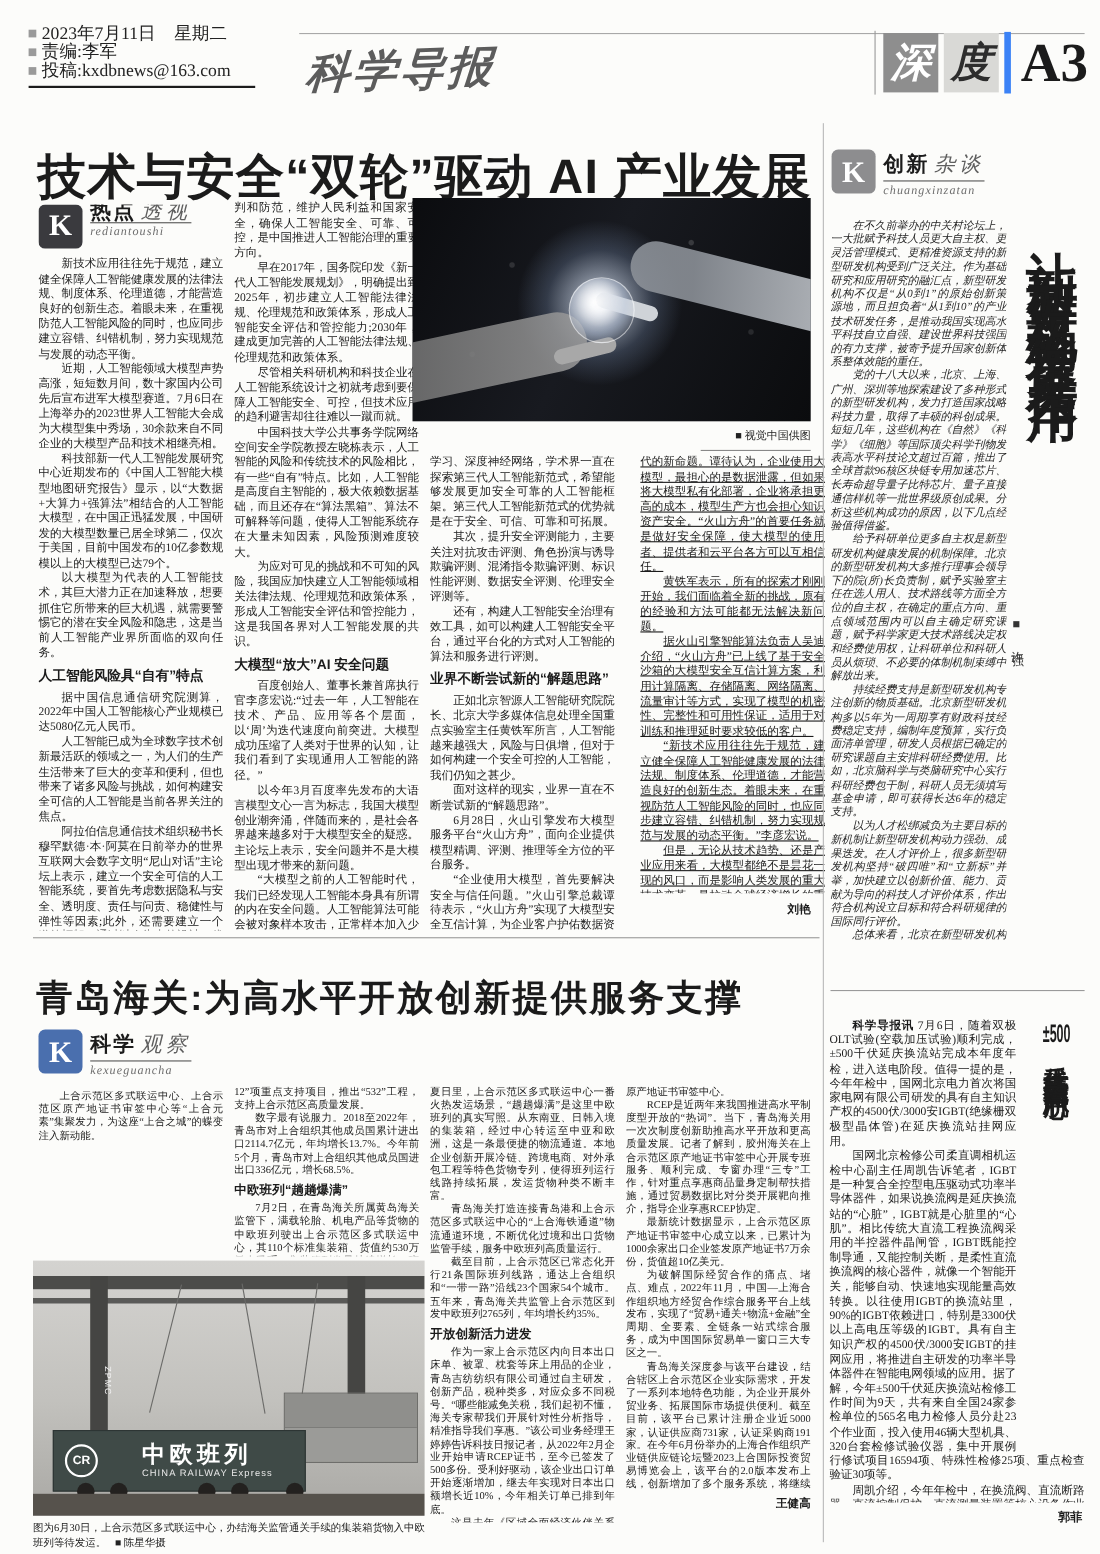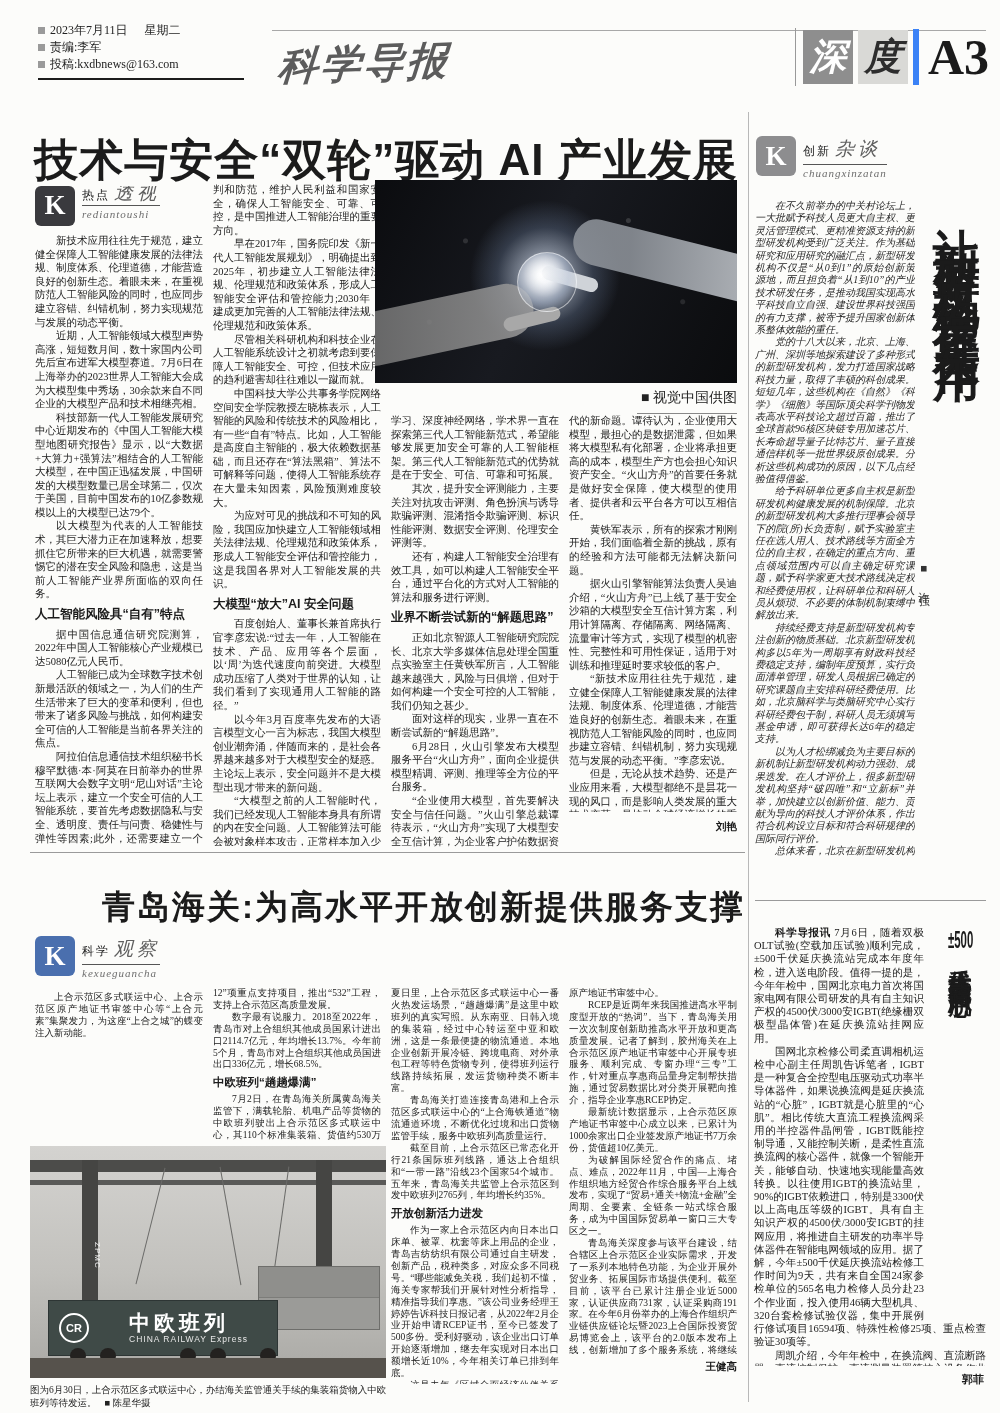--- a/index.html
+++ b/index.html
@@ -1,20 +1,20 @@
 <!DOCTYPE html>
 <html><head>
 <meta charset="utf-8">
 <style>
   html,body{margin:0;padding:0;background:#e8e8e6;}
   .page{position:relative;width:1000px;height:1413px;background:#fcfcfa;color:#1b1b1b;
         font-family:"Liberation Serif","DejaVu Serif",serif;overflow:hidden;margin:0 auto;}
 
   
-  .dateblock{position:absolute;left:38px;top:22px;width:206px;font-size:12px;line-height:17px;
+  .dateblock{position:absolute;left:26px;top:22px;width:206px;font-size:16px;line-height:17px;
              border-bottom:2px solid #1c1c1c;padding-bottom:5px;color:#222;}
   .dl{display:flex;align-items:center;gap:5px;}
   .sq{display:inline-block;width:7px;height:7px;background:#9a9a9a;flex:0 0 auto;}
   .wk{margin-left:12px;}
   .topline{position:absolute;left:272px;top:30px;width:714px;height:1px;background:#a8a8a8;}
   .masthead{position:absolute;left:278px;top:36px;font-size:40px;font-weight:700;font-style:italic;
             color:#5c5c5c;letter-spacing:3px;transform:rotate(-2deg) skewX(-6deg);}
   .sectionbox{position:absolute;left:795px;top:28px;display:flex;align-items:center;height:58px;
               border-left:1px solid #999;padding-left:7px;gap:5px;}
   .sb{width:50px;height:54px;display:flex;align-items:center;justify-content:center;
@@ -26,37 +26,37 @@
 
   
   .badge{display:flex;align-items:flex-start;gap:7px;margin-bottom:8px;}
   .kbox{width:40px;height:40px;border-radius:6px;color:#fff;display:flex;align-items:center;
         justify-content:center;font-size:27px;font-weight:700;font-family:"Liberation Serif",serif;flex:0 0 auto;}
   .k-dark{background:#3a3a3e;}
   .k-gray{background:#8d8d8f;}
   .k-blue{background:#4a6fae;}
   .bt{display:flex;flex-direction:column;}
   .btline{display:flex;align-items:baseline;border-bottom:1px solid #555;padding-bottom:2px;}
-  .bt1{font-size:12px;font-weight:400;font-family:"Liberation Sans",sans-serif;letter-spacing:2px;}
+  .bt1{font-size:19px;font-weight:700;font-family:"Liberation Sans",sans-serif;letter-spacing:2px;}
   .bt2{font-size:19px;font-style:italic;color:#5f5f5f;letter-spacing:4px;margin-left:4px;}
   .bpy{font-size:11px;font-style:italic;color:#6d6d6d;letter-spacing:1px;padding-top:2px;}
 
   
   .main-headline{position:absolute;left:30px;top:102px;width:712px;text-align:center;
        font-size:44px;font-weight:900;letter-spacing:1px;font-family:"Liberation Sans",sans-serif;}
   .m-col{position:absolute;width:168px;overflow:hidden;font-size:10.5px;line-height:13.6px;
          text-align:justify;}
   .m-col p{margin:0;text-indent:2em;}
   .m-col p.ni{text-indent:0;}
   .subhead{font-family:"Liberation Sans",sans-serif;font-weight:800;font-size:12.5px;
            margin:7px 0 6px;text-indent:0;}
   #mc1{left:35px;top:186px;height:660px;}
   #mc2{left:213px;top:183px;height:663px;}
   #mc3{left:391px;top:414px;height:434px;}
-  #mc4{left:569px;top:414px;height:398px;}
+  #mc4{left:582px;top:414px;height:398px;text-decoration:underline;}
   .byline-abs{position:absolute;width:168px;text-align:right;font-weight:700;font-size:10.5px;
               font-family:"Liberation Sans",sans-serif;}
   #byline-liu{left:569px;top:820px;}
   #byline-wang{left:569px;top:1360px;}
 
   
   .ai-photo{position:absolute;left:375px;top:180px;width:362px;height:203px;overflow:hidden;
      background:
        radial-gradient(circle at 47% 47%, rgba(255,255,255,.95) 0 7px, rgba(215,228,248,.55) 22px, rgba(140,165,205,.25) 48px, transparent 75px),
        radial-gradient(circle at 25% 30%, rgba(255,255,255,.12) 0 2px, transparent 3px),
@@ -67,28 +67,28 @@
   .orb{position:absolute;left:142px;top:72px;width:58px;height:58px;border-radius:50%;
        border:1px solid rgba(255,255,255,.55);
        background:radial-gradient(circle at 40% 38%, rgba(255,255,255,.9), rgba(190,205,230,.35) 55%, transparent 75%);}
   .hand-l{position:absolute;left:-30px;top:118px;width:190px;height:54px;border-radius:28px;
        background:linear-gradient(100deg,#6f6f6f,#9d9d9d);transform:rotate(-12deg);opacity:.85;}
   .hand-r{position:absolute;right:-34px;top:58px;width:200px;height:46px;border-radius:24px;
        background:linear-gradient(260deg,#c9cdd2,#8b9097 70%);transform:rotate(14deg);opacity:.9;}
   .finger{position:absolute;width:58px;height:14px;border-radius:8px;}
   .f1{left:128px;top:132px;background:#a8a8a8;transform:rotate(-14deg);}
   .f2{right:138px;top:92px;background:#cfd3d8;transform:rotate(16deg);}
-  .ai-cap{position:absolute;left:375px;top:389px;width:362px;text-align:right;font-size:14px;color:#222;}
+  .ai-cap{position:absolute;left:375px;top:389px;width:362px;text-align:right;font-size:10px;color:#222;}
   .ai-cap::after{content:"";display:block;width:100px;height:1px;background:#888;margin:6px 0 0 auto;}
 
   .main-rule{position:absolute;left:30px;top:852px;width:715px;height:1px;background:#9a9a9a;}
 
   
   .customs-headline{position:absolute;left:33px;top:858px;width:712px;font-size:33px;font-weight:900;
-       letter-spacing:2px;font-family:"Liberation Sans",sans-serif;text-align:right;}
+       letter-spacing:2px;font-family:"Liberation Sans",sans-serif;}
   #badge-customs{position:absolute;left:35px;top:936px;}
   .b-col{position:absolute;width:168px;overflow:hidden;font-size:9.5px;line-height:11.9px;text-align:justify;}
   .b-col p{margin:0;text-indent:2em;}
   .b-col p.ni{text-indent:0;}
   .b-col .subhead{font-size:11.5px;margin:6px 0 5px;}
   #bc1{left:35px;top:992px;height:150px;}
   #bc2{left:213px;top:988px;height:154px;}
   #bc3{left:391px;top:988px;height:396px;}
   #bc4{left:569px;top:988px;height:366px;}
 

